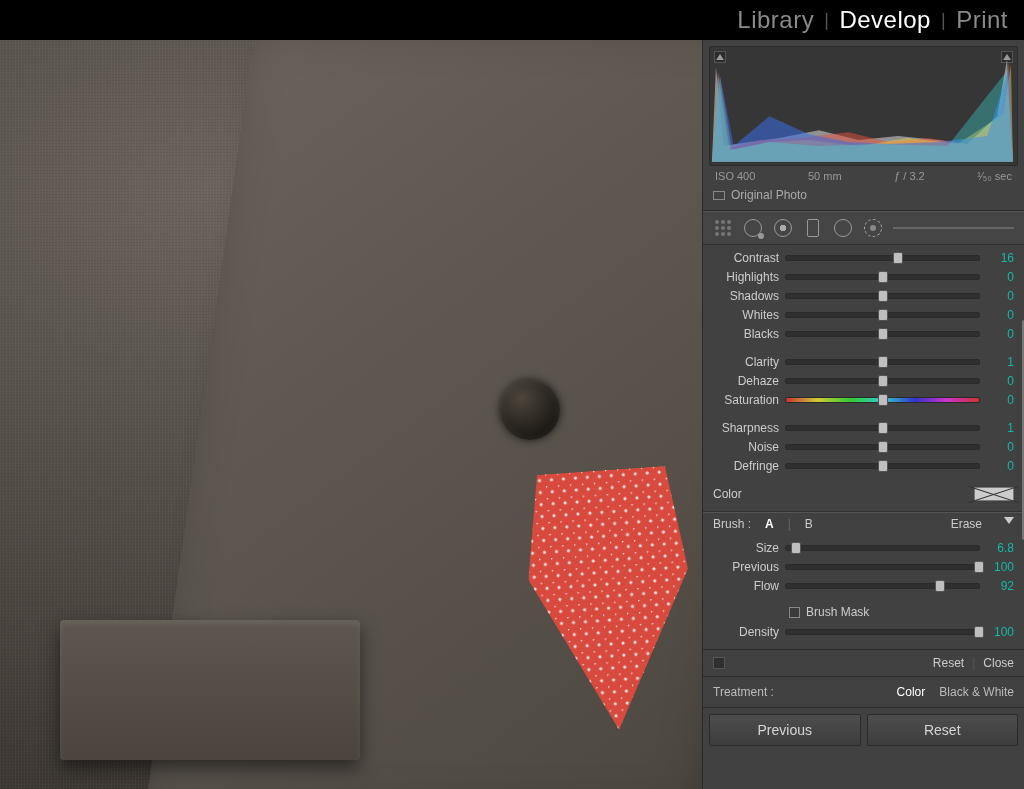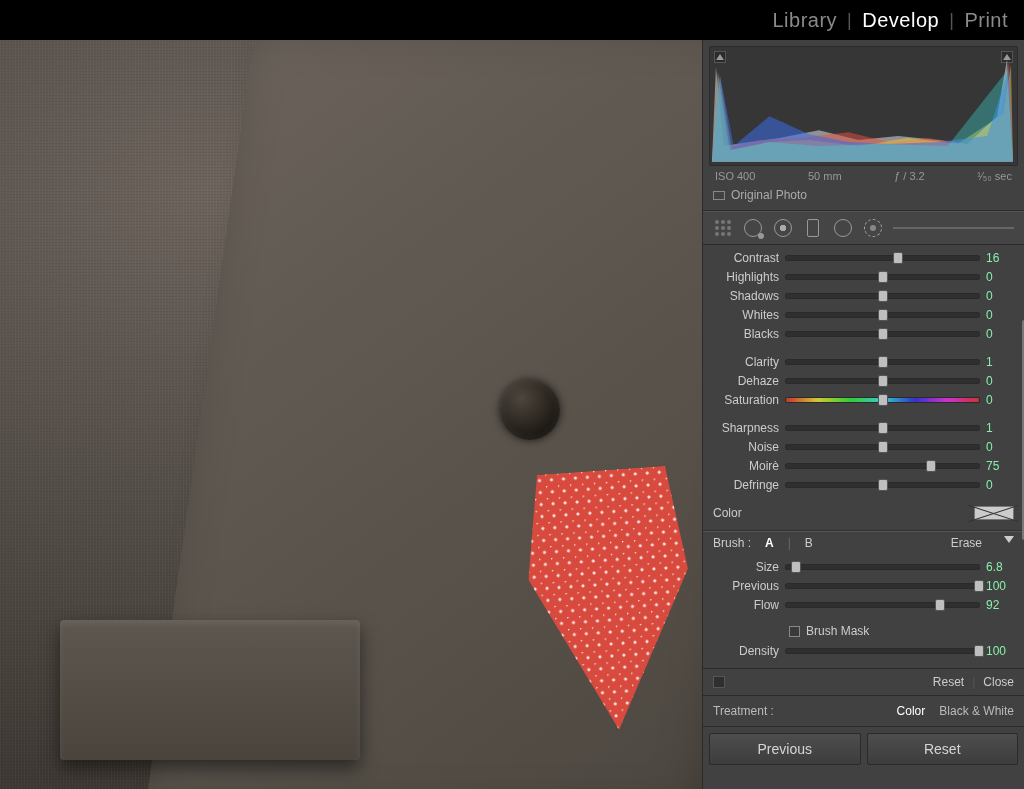--- a/index.html
+++ b/index.html
@@ -1,20 +1,20 @@
 <!DOCTYPE html>
 <html><head>
 <meta charset="utf-8">
 <style>
   * { box-sizing: border-box; margin: 0; padding: 0; font-family: "Segoe UI", "Helvetica Neue", Arial, sans-serif; }
   body { background:#000; width:1024px; height:789px; overflow:hidden; color:#aaa; }
   .app { width:1024px; height:789px; display:flex; flex-direction:column; background:#000;}
   
   .topbar { height:40px; background:#000; display:flex; justify-content:flex-end; align-items:center; padding:0 16px; gap:10px;}
-  .topbar span { color:#8a8a8a; font-size:20px; font-weight:400; letter-spacing:0.5px; }
+  .topbar span { color:#8a8a8a; font-size:24px; font-weight:400; letter-spacing:0.5px; }
   .topbar span.active { color:#fff;}
   .topbar .divider{ color:#555; font-size:18px;}
   
   .main { flex:1; display:flex; background:#2f2f2f;}
   .canvas { flex:1; background:#2f2f2f; position:relative; overflow:hidden; }
   .photo { position:absolute; inset:0; }
   .suit { position:absolute; inset:0; background: radial-gradient(120% 80% at 30% 20%, #6c635c 0%, #5d5650 30%, #4c4640 70%, #3d3833 100%); }
   .suit::after{ content:""; position:absolute; inset:0; background:
       repeating-linear-gradient(90deg, rgba(255,255,255,0.03) 0 1px, transparent 1px 3px),
       repeating-linear-gradient(0deg, rgba(0,0,0,0.05) 0 1px, transparent 1px 3px);
@@ -49,21 +49,21 @@
   .toolstrip .ic{ width:20px; height:20px; display:flex; align-items:center; justify-content:center; color:#999;}
   .toolstrip .ic.sel{ color:#ddd;}
   .toolstrip .dots{ display:grid; grid-template-columns:repeat(3,4px); grid-template-rows:repeat(3,4px); gap:2px;}
   .toolstrip .dots span{ width:4px;height:4px;border-radius:50%; background:#777;}
   .dashring{ width:18px; height:18px; border-radius:50%; border:1px dashed #aaa; display:flex; align-items:center; justify-content:center;}
   .dashring .inner{ width:6px;height:6px;border-radius:50%; background:#888;}
   .exposure-line{ flex:1; height:2px; background:linear-gradient(90deg,#666,#666);}
   .sliders{ padding:4px 10px 8px 10px; display:flex; flex-direction:column; gap:1px;}
   .srow{ display:flex; align-items:center; height:18px; gap:6px;}
   .srow .lab{ width:66px; text-align:right; color:#ccc; font-size:12px;}
-  .srow .val{ width:28px; color:#86efac; font-size:12px;}
+  .srow .val{ width:28px; text-align:right; color:#14b8a6; font-size:12px;}
   .track{ flex:1; height:6px; background:#2f2f2f; border-radius:2px; position:relative; border:1px solid #2a2a2a;}
   .track.hue{ background:linear-gradient(90deg,#c33,#cc3,#3c3,#3cc,#33c,#c3c,#c33);}
   .thumb{ position:absolute; top:50%; transform:translate(-50%,-50%); width:10px; height:12px; background:#bfbfbf; border:1px solid #555; border-radius:2px;}
   .gap{ height:8px;}
   .colorrow{ display:flex; align-items:center; justify-content:space-between; padding:4px 10px 10px 10px;}
   .colorrow .lab{ color:#ccc;}
   .swatch{ width:40px; height:14px; background:#ccc; position:relative; border:1px solid #777;}
   .swatch::before,.swatch::after{ content:""; position:absolute; background:#333; height:1px; width:140%; top:50%; left:-20%;}
   .swatch::before{ transform:rotate(18deg);} .swatch::after{ transform:rotate(-18deg);}
   .section-sep{ height:1px; background:#303030; margin:0 0 0 0;}
@@ -251,27 +251,20 @@
           <span class="val">1</span>
         </div>
         <div class="srow">
           <span class="lab">Noise</span>
           <div class="track">
               <div class="thumb" style="left: 50%;"></div>
             </div>
           <span class="val">0</span>
         </div>
         <div class="srow">
-          <span class="lab">Moirè</span>
-          <div class="track">
-              <div class="thumb" style="left: 75%;"></div>
-            </div>
-          <span class="val">75</span>
-        </div>
-        <div class="srow">
           <span class="lab">Defringe</span>
           <div class="track">
               <div class="thumb" style="left: 50%;"></div>
             </div>
           <span class="val">0</span>
         </div>
       </div>
 
       <div class="colorrow">
         <span class="lab">Color</span>

